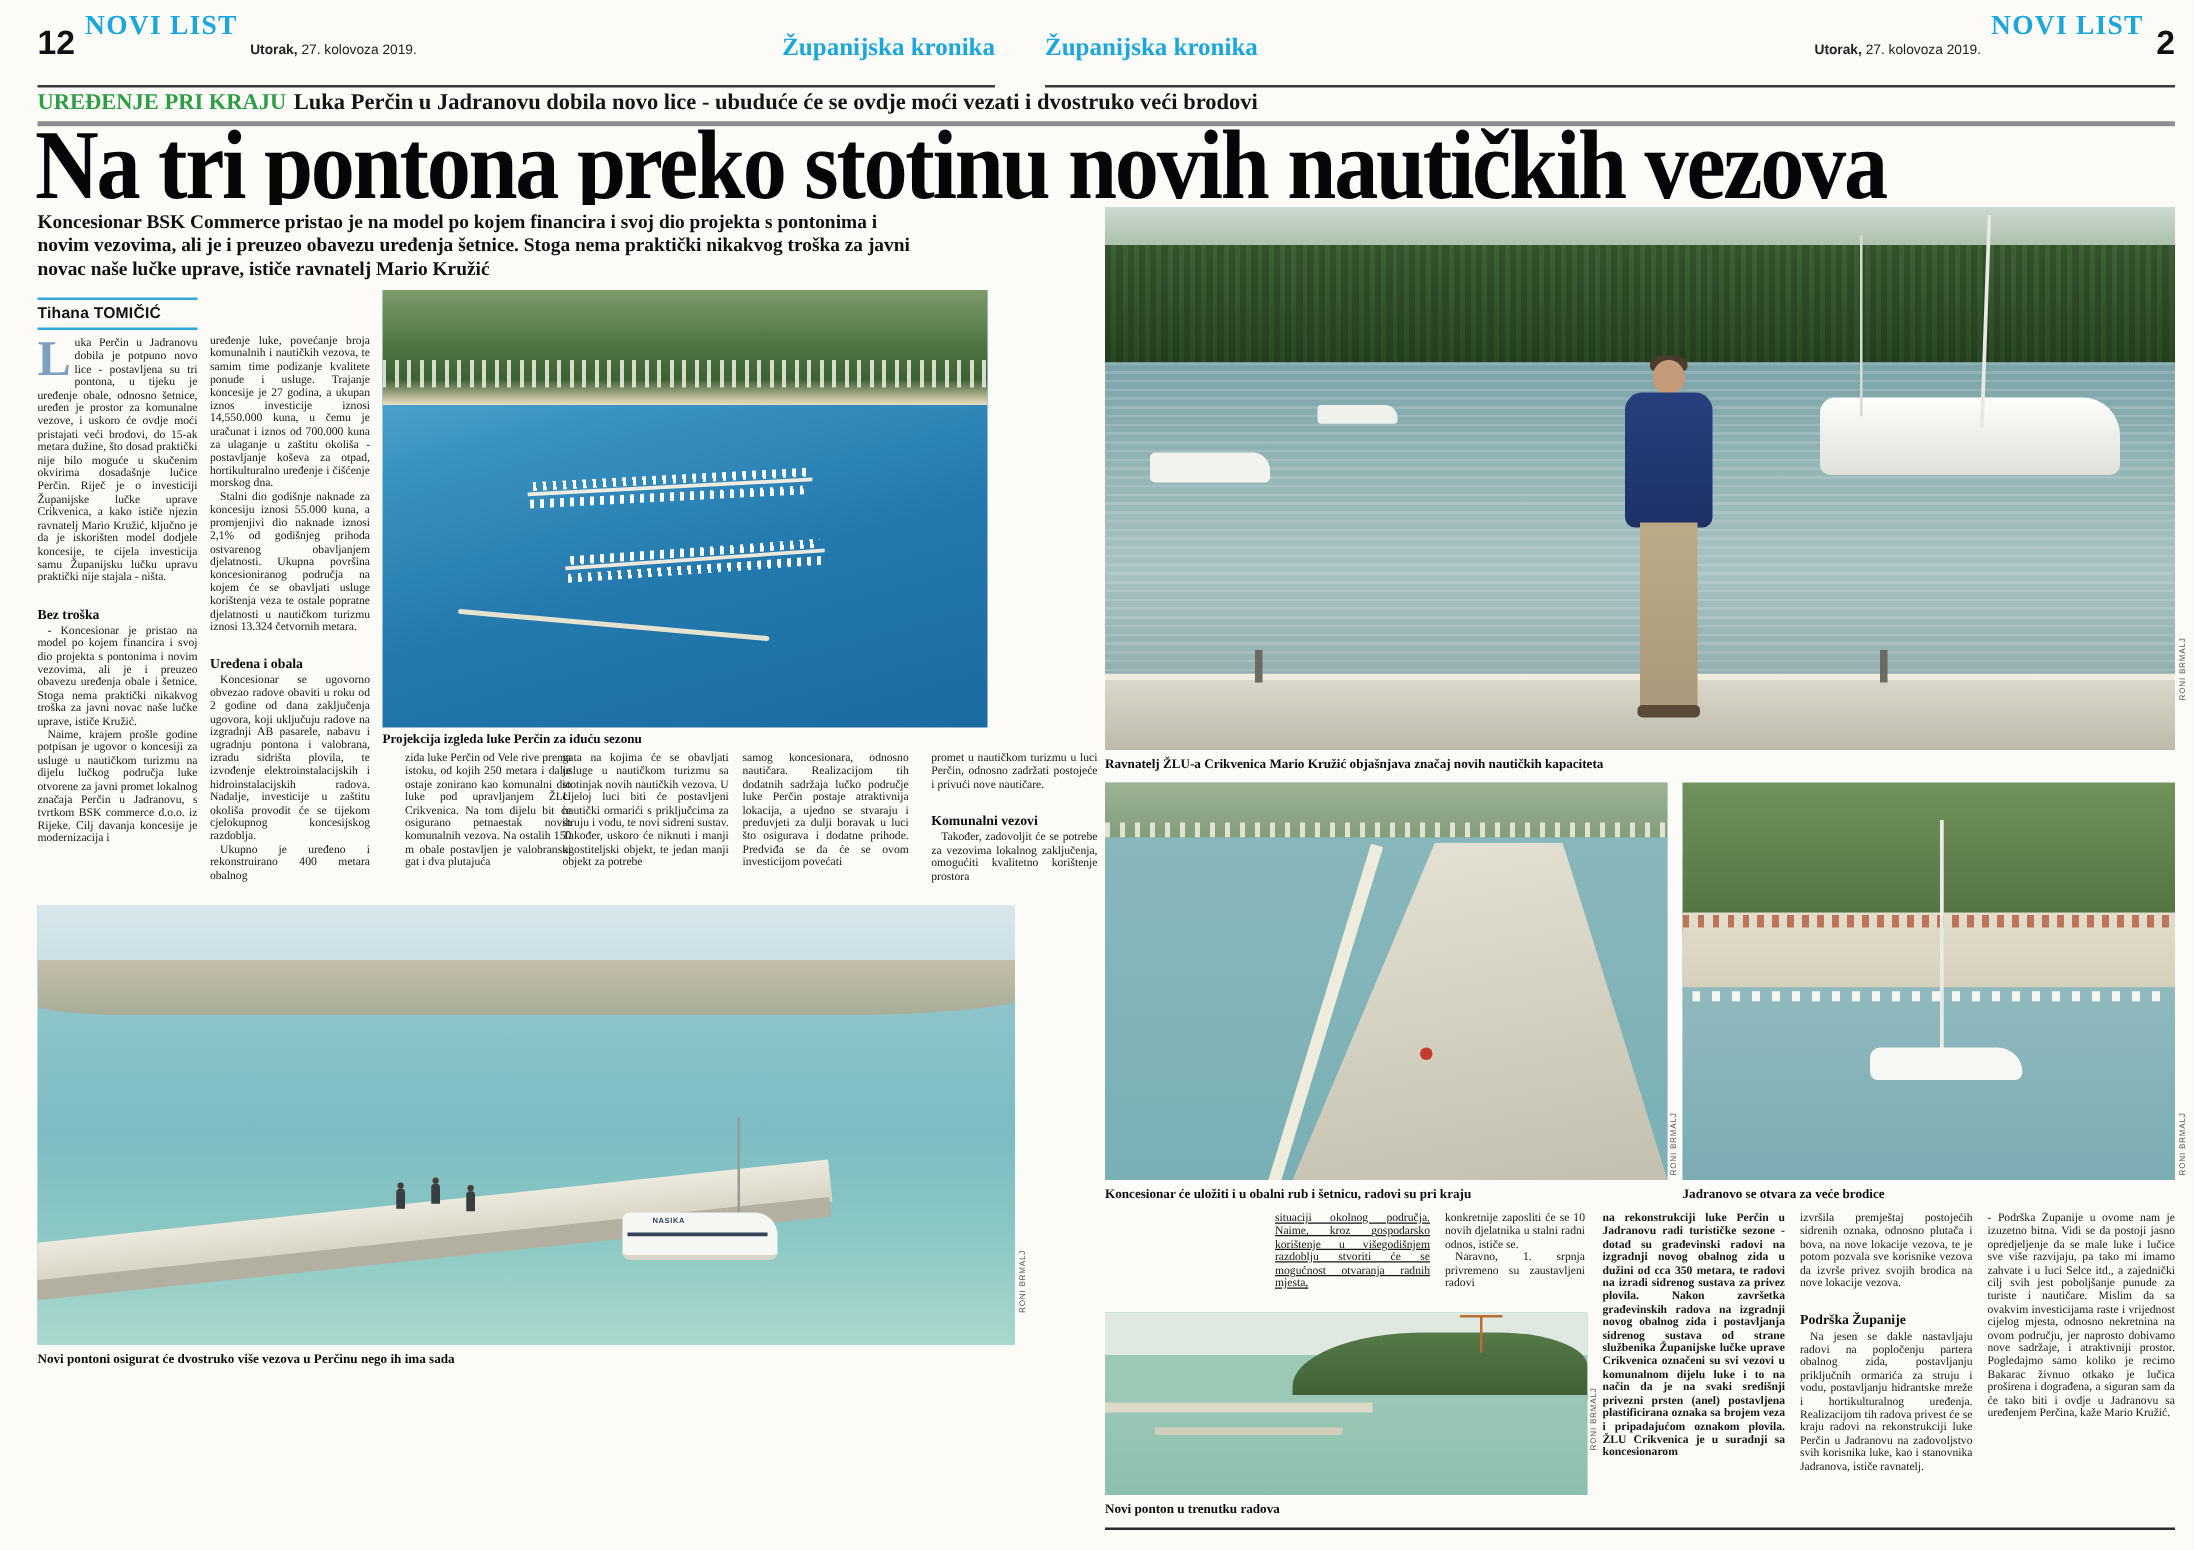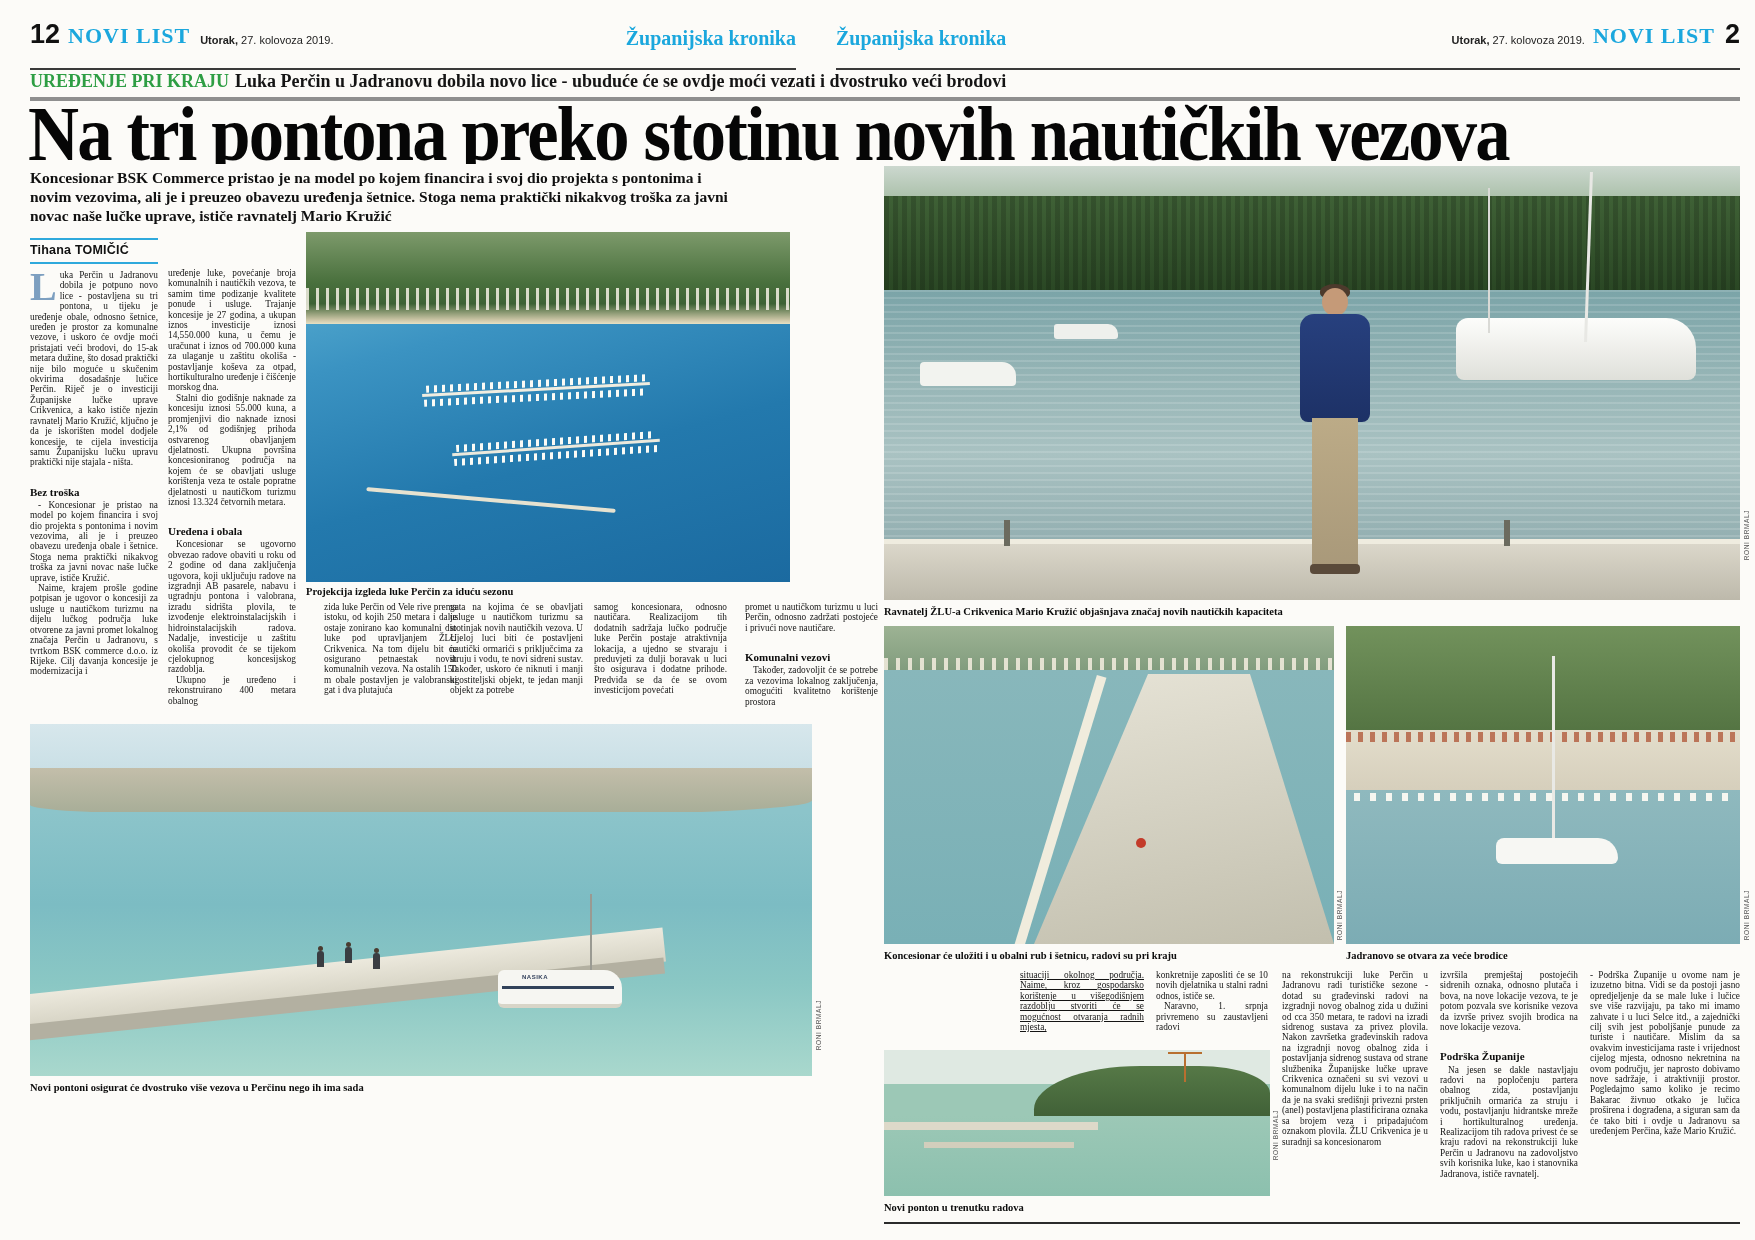--- a/index.html
+++ b/index.html
@@ -5,21 +5,21 @@
   html,body{margin:0;padding:0;background:#e8e6e1;}
   .spread{position:relative;width:1755px;height:1240px;background:#fcfbf8;overflow:hidden;
           font-family:"Liberation Serif",serif;color:#141414;}
 
   
   .hdr{position:absolute;top:30px;height:40px;border-bottom:2px solid #3a3a3a;
        display:flex;align-items:flex-end;padding-bottom:20px;box-sizing:border-box;}
   .hdr-left{left:30px;width:766px;}
   .hdr-right{left:836px;width:904px;}
   .pagenum{font:bold 27px/1 "Liberation Sans",sans-serif;color:#111;}
-  .brand{font:bold 22px/1 "Liberation Serif",serif;letter-spacing:1px;margin:0 10px 1px 8px;}
+  .brand{font:bold 22px/1 "Liberation Serif",serif;letter-spacing:1px;margin:0 10px 17px 8px;}
   .hdr-date{font:11px/1.1 "Liberation Sans",sans-serif;color:#222;margin-bottom:2px;}
   .hdr-date b{font-weight:bold;}
   .section{font:bold 20px/1 "Liberation Serif",serif;}
   .spacer{flex:1;}
 
   
   .kicker{position:absolute;left:30px;top:72px;width:1710px;font:bold 18px/1.1 "Liberation Serif",serif;}
   .kicker-label{margin-right:6px;}
   .grayrule{position:absolute;left:30px;top:97px;width:1710px;height:4px;background:#8f8f8f;}
   .headline{position:absolute;left:28px;top:102px;width:1714px;height:62px;margin:0;overflow:hidden;white-space:nowrap;}
@@ -307,21 +307,21 @@
     <div class="pw-island"></div>
     <div class="pw-crane-t"></div>
     <div class="pw-crane-a"></div>
     <div class="pw-sea"></div>
     <div class="pw-pont"></div>
     <div class="pw-pont2"></div>
   </div>
   <div class="cap" style="left:884px;top:1202px;width:386px;">Novi ponton u trenutku radova</div>
   <div class="credit" style="left:1273px;top:1110px;">RONI BRMALJ</div>
 
-  <div class="col" style="left:1282px;top:970px;width:146px;height:248px;">
+  <div class="col" style="left:1282px;top:970px;width:146px;height:248px;font-weight:bold;">
     <p class="bt">na rekonstrukciji luke Perčin u Jadranovu radi turističke sezone - dotad su građevinski radovi na izgradnji novog obalnog zida u dužini od cca 350 metara, te radovi na izradi sidrenog sustava za privez plovila. Nakon završetka građevinskih radova na izgradnji novog obalnog zida i postavljanja sidrenog sustava od strane službenika Županijske lučke uprave Crikvenica označeni su svi vezovi u komunalnom dijelu luke i to na način da je na svaki središnji privezni prsten (anel) postavljena plastificirana oznaka sa brojem veza i pripadajućom oznakom plovila. ŽLU Crikvenica je u suradnji sa koncesionarom</p>
   </div>
   <div class="col" style="left:1440px;top:970px;width:138px;height:248px;">
     <p class="bt">izvršila premještaj postojećih sidrenih oznaka, odnosno plutača i bova, na nove lokacije vezova, te je potom pozvala sve korisnike vezova da izvrše privez svojih brodica na nove lokacije vezova.</p>
     <h3 class="subhead">Podrška Županije</h3>
     <p class="bt indent">Na jesen se dakle nastavljaju radovi na popločenju partera obalnog zida, postavljanju priključnih ormarića za struju i vodu, postavljanju hidrantske mreže i hortikulturalnog uređenja. Realizacijom tih radova privest će se kraju radovi na rekonstrukciji luke Perčin u Jadranovu na zadovoljstvo svih korisnika luke, kao i stanovnika Jadranova, ističe ravnatelj.</p>
   </div>
   <div class="col" style="left:1590px;top:970px;width:150px;height:248px;">
     <p class="bt">- Podrška Županije u ovome nam je izuzetno bitna. Vidi se da postoji jasno opredjeljenje da se male luke i lučice sve više razvijaju, pa tako mi imamo zahvate i u luci Selce itd., a zajednički cilj svih jest poboljšanje punude za turiste i nautičare. Mislim da sa ovakvim investicijama raste i vrijednost cijelog mjesta, odnosno nekretnina na ovom području, jer naprosto dobivamo nove sadržaje, i atraktivniji prostor. Pogledajmo samo koliko je recimo Bakarac živnuo otkako je lučica proširena i dograđena, a siguran sam da će tako biti i ovdje u Jadranovu sa uređenjem Perčina, kaže Mario Kružić.</p>
   </div>

